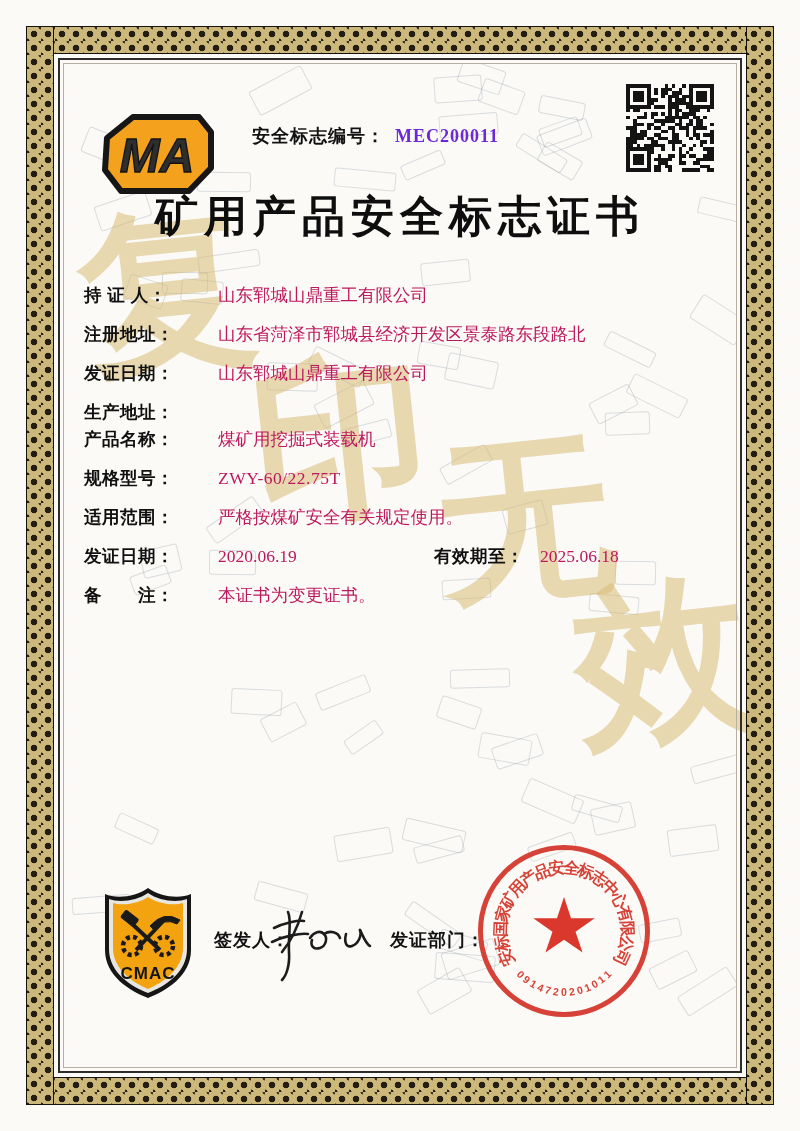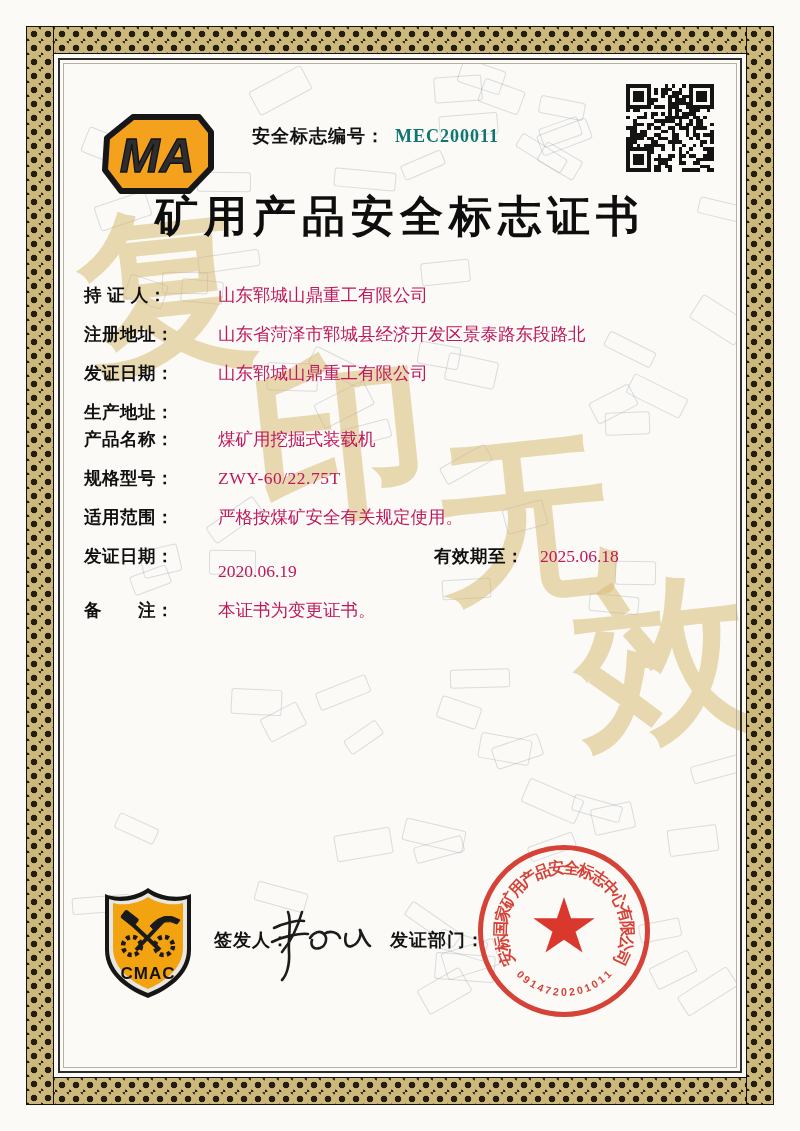--- a/index.html
+++ b/index.html
@@ -38,41 +38,41 @@
     font-size:176px; font-weight:bold; color:rgba(213,182,106,0.50); line-height:1; }
 
   
   .content { position:absolute; inset:0; z-index:4; }
 
   .ma-logo { position:absolute; left:97px; top:108px; width:120px; height:92px; }
 
   .cert-no { position:absolute; left:252px; top:124px; font-size:18px; white-space:nowrap; }
   .cert-no .lbl { font-weight:bold; color:#121212; letter-spacing:1px; }
   .cert-no .val { font-family:"Liberation Serif","DejaVu Serif",serif; font-weight:bold;
-    color:#0f766e; margin-left:10px; letter-spacing:1px;text-align:center; }
+    color:#6d28d9; margin-left:10px; letter-spacing:1px;text-align:center; }
 
   .qr { position:absolute; left:626px; top:84px; width:88px; height:88px;
     display:grid; grid-template-columns:repeat(25,1fr); grid-template-rows:repeat(25,1fr);
     background:#fbfaf7; }
   .qr div { background:transparent; }
   .qr div.on { background:#141414; }
 
   .cert-title { position:absolute; left:0; right:0; top:188px; text-align:center;
     font-family:"Liberation Serif","DejaVu Serif",serif; font-weight:900;
     font-size:43px; letter-spacing:6px; color:#0e0e0e; }
 
   .fields { position:absolute; left:84px; top:284px; width:648px; }
   .frow { display:flex; align-items:flex-start; line-height:23px; margin-bottom:16px; font-size:17.5px; }
   .frow.addr2 { margin-bottom:4px; }
   .flabel { font-weight:bold; color:#101010; min-width:134px; flex:none; letter-spacing:0.5px; }
   .flabel.wide { min-width:0; margin-right:14px; }
   .fvalue { font-family:"Liberation Serif","DejaVu Serif",serif; font-weight:400; color:#be185d; }
   .fvalue.prewrap { white-space:pre-wrap; }
   .fvalue.mono-ish { letter-spacing:0.5px; }
-  .fvalue.date1 { min-width:216px;margin-top:15px; }
+  .fvalue.date1 { min-width:216px; }
   .flabel.lbl2 { min-width:0; margin-right:16px; }
 
   .statement { position:absolute; left:86px; top:744px; width:630px;
     font-family:"Liberation Serif","DejaVu Serif",serif; font-weight:700;
     font-size:16.5px; line-height:1.85; color:#151515;
     text-align:justify; text-indent:2em; }
 
   .cmac-logo { position:absolute; left:98px; top:884px; width:100px; height:118px; }
 
   .signer-label, .issuer-label { position:absolute; top:928px; font-size:18px;

